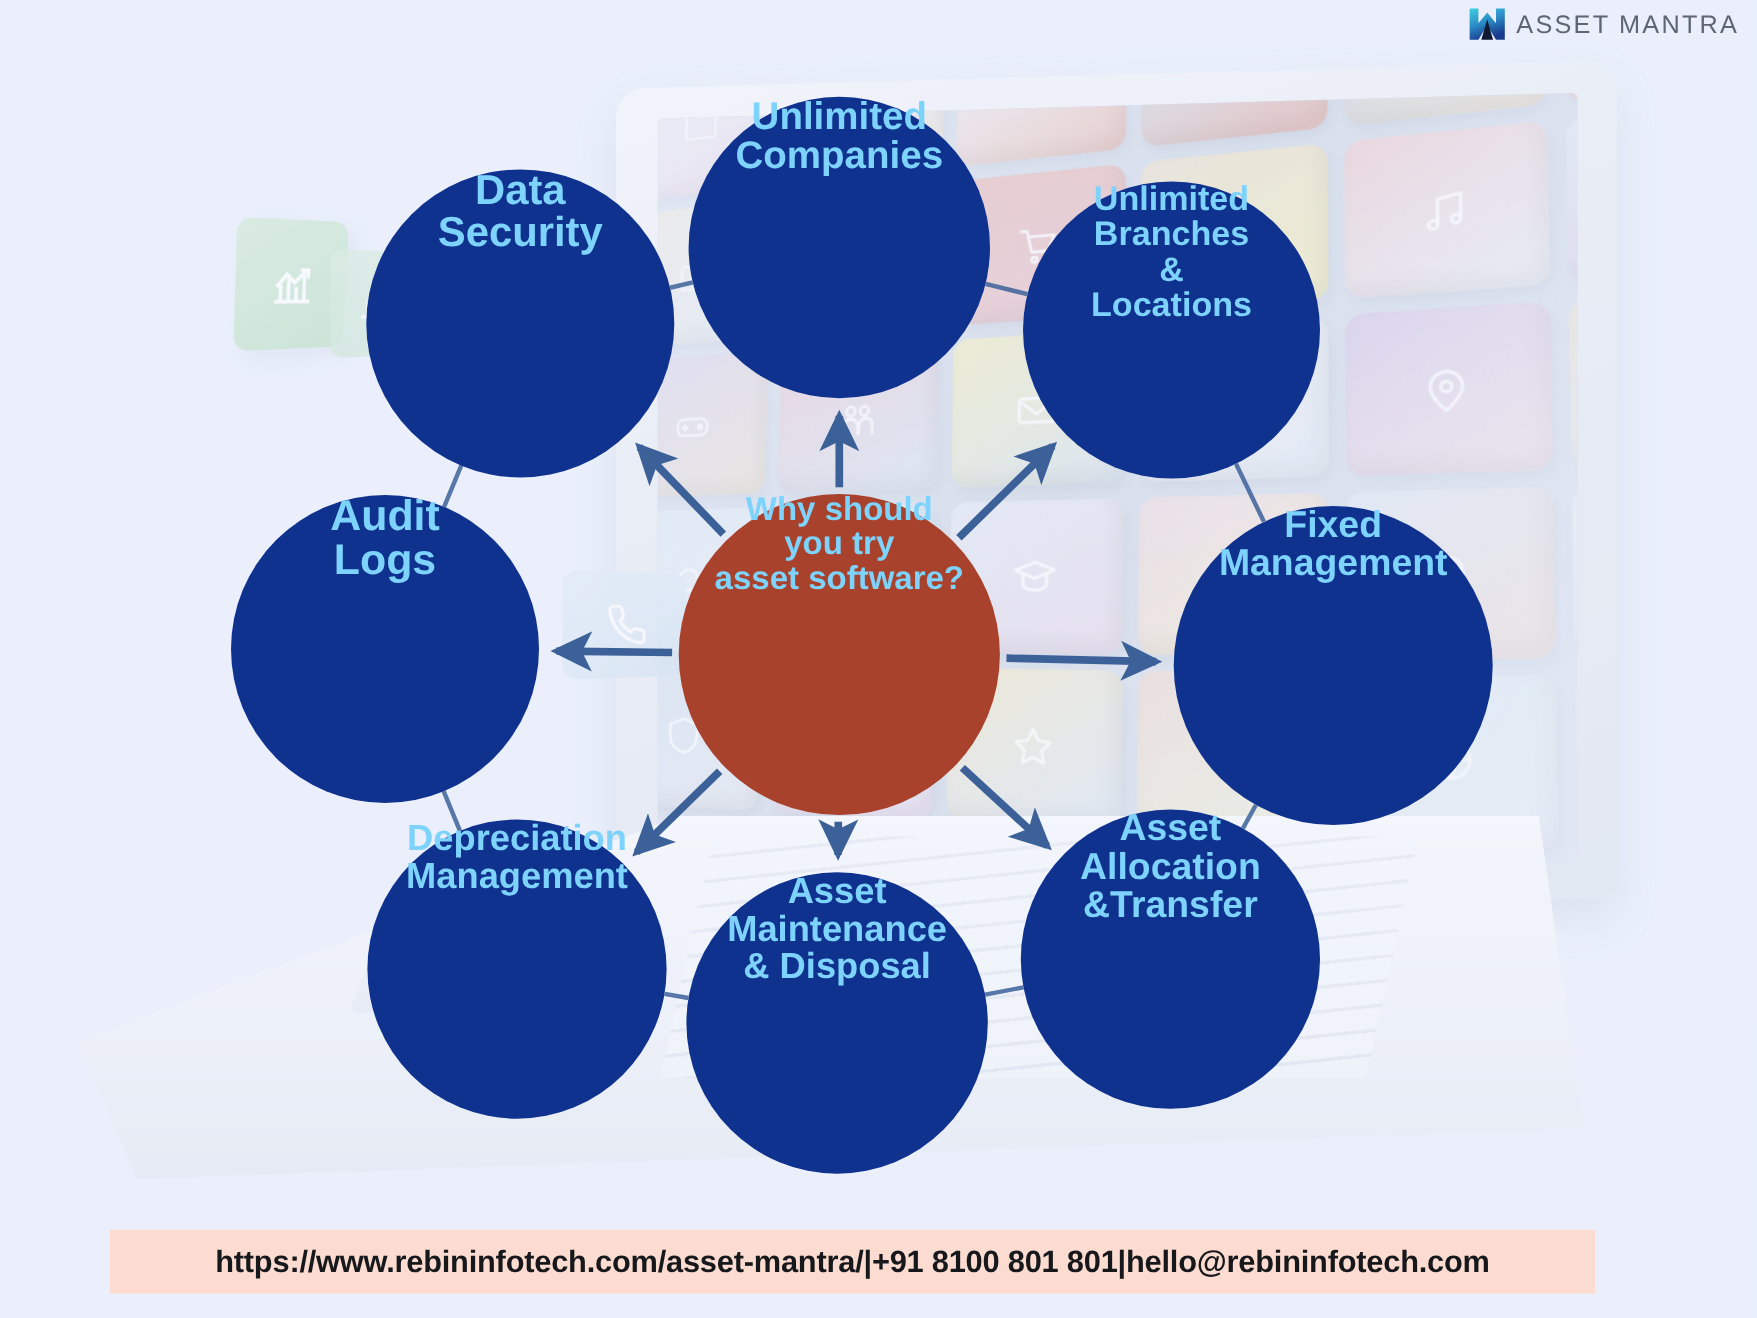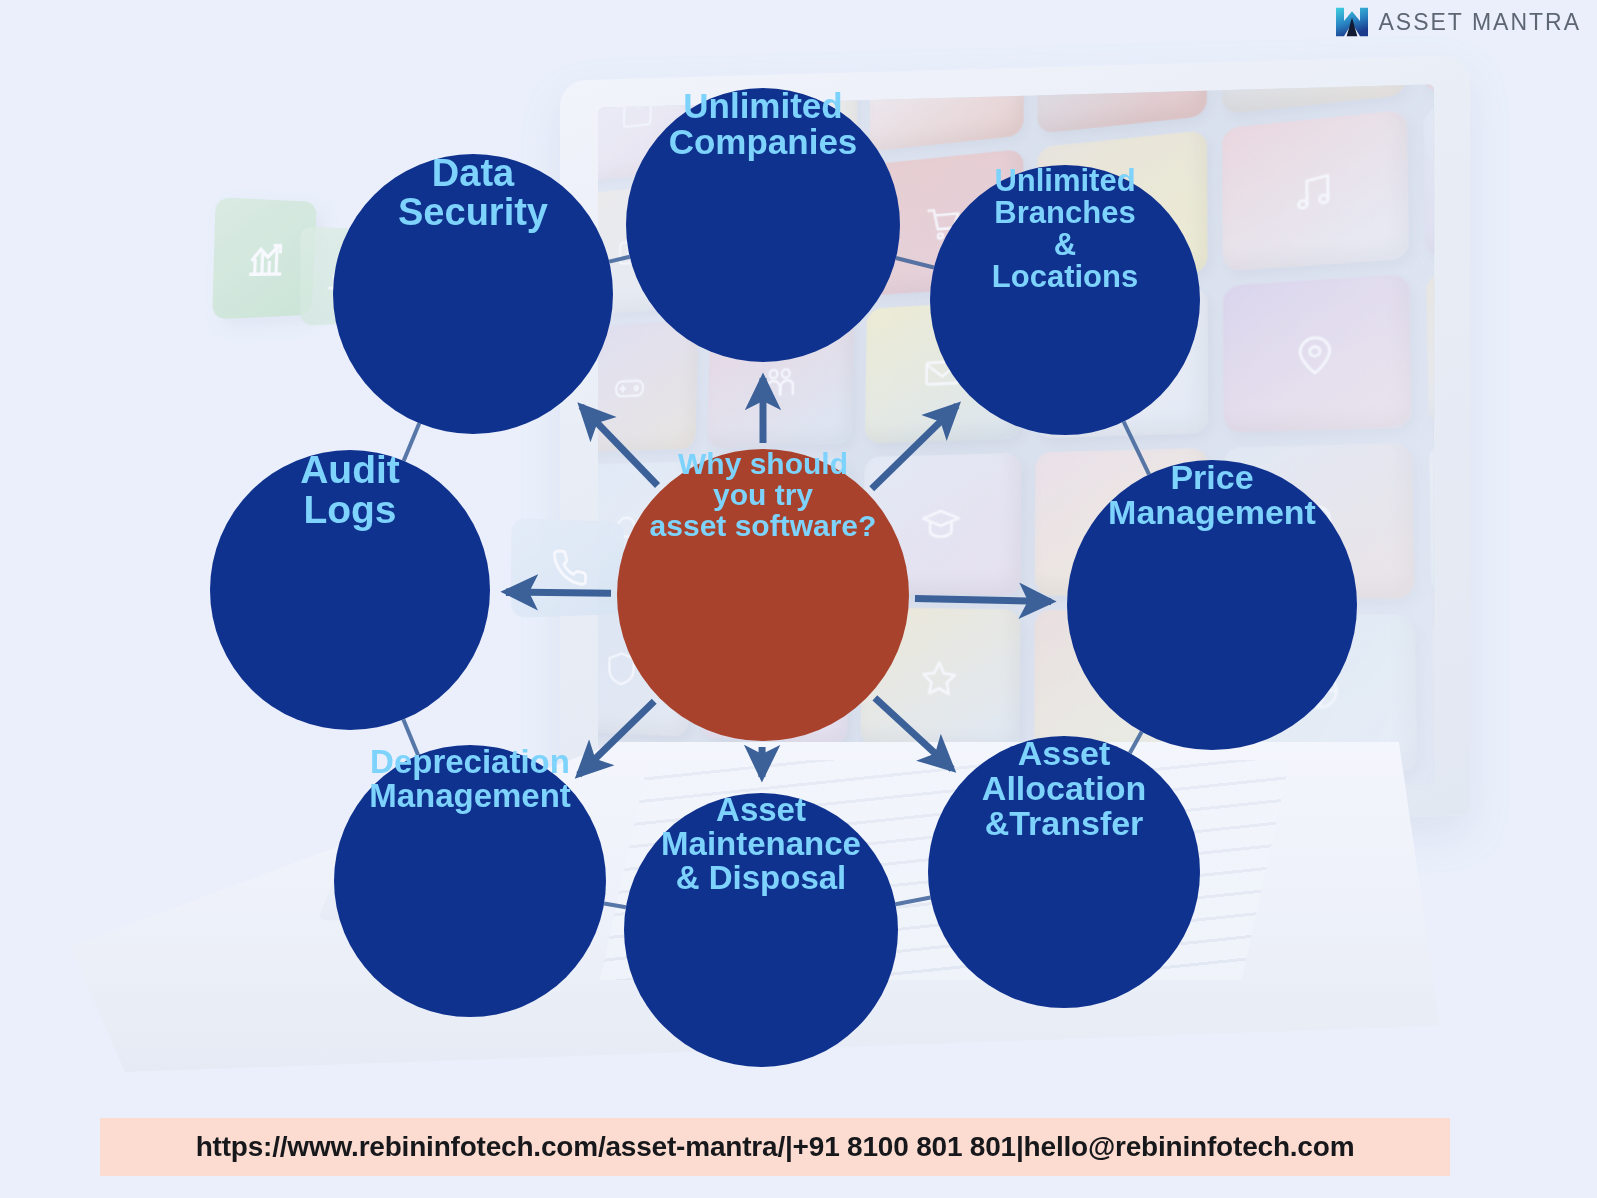--- a/index.html
+++ b/index.html
@@ -415,21 +415,21 @@
       </g>
   </svg>
 
   <div id="nodes">
       <div class="node" style="left: 626px; top: 88px; height: 274px; width: 274px; font-size: 35px; background: rgb(16, 50, 143);"><span style="padding: 0px 6px;">Unlimited
 Companies</span></div>
       <div class="node" style="left: 930px; top: 165px; height: 270px; width: 270px; font-size: 31px; background: rgb(16, 50, 143);"><span style="padding: 0px 6px;">Unlimited
 Branches
 &amp;
 Locations</span></div>
-      <div class="node" style="left: 1067px; top: 460px; height: 290px; width: 290px; font-size: 34px; background: rgb(16, 50, 143);"><span style="padding: 0px 6px;">Price
+      <div class="node" style="left: 1067px; top: 460px; height: 290px; width: 290px; font-size: 34px; background: rgb(16, 50, 143);"><span style="padding: 0px 6px;">Fixed
 Management</span></div>
       <div class="node" style="left: 928px; top: 736px; height: 272px; width: 272px; font-size: 34px; background: rgb(16, 50, 143);"><span style="padding: 0px 6px;">Asset
 Allocation
 &amp;Transfer</span></div>
       <div class="node" style="left: 624px; top: 793px; height: 274px; width: 274px; font-size: 33px; background: rgb(16, 50, 143);"><span style="padding: 0px 6px;">Asset
 Maintenance
 &amp; Disposal</span></div>
       <div class="node" style="left: 334px; top: 745px; height: 272px; width: 272px; font-size: 33px; background: rgb(16, 50, 143);"><span style="padding: 0px 6px;">Depreciation
 Management</span></div>
       <div class="node" style="left: 210px; top: 450px; height: 280px; width: 280px; font-size: 39px; background: rgb(16, 50, 143);"><span style="padding: 0px 6px;">Audit

